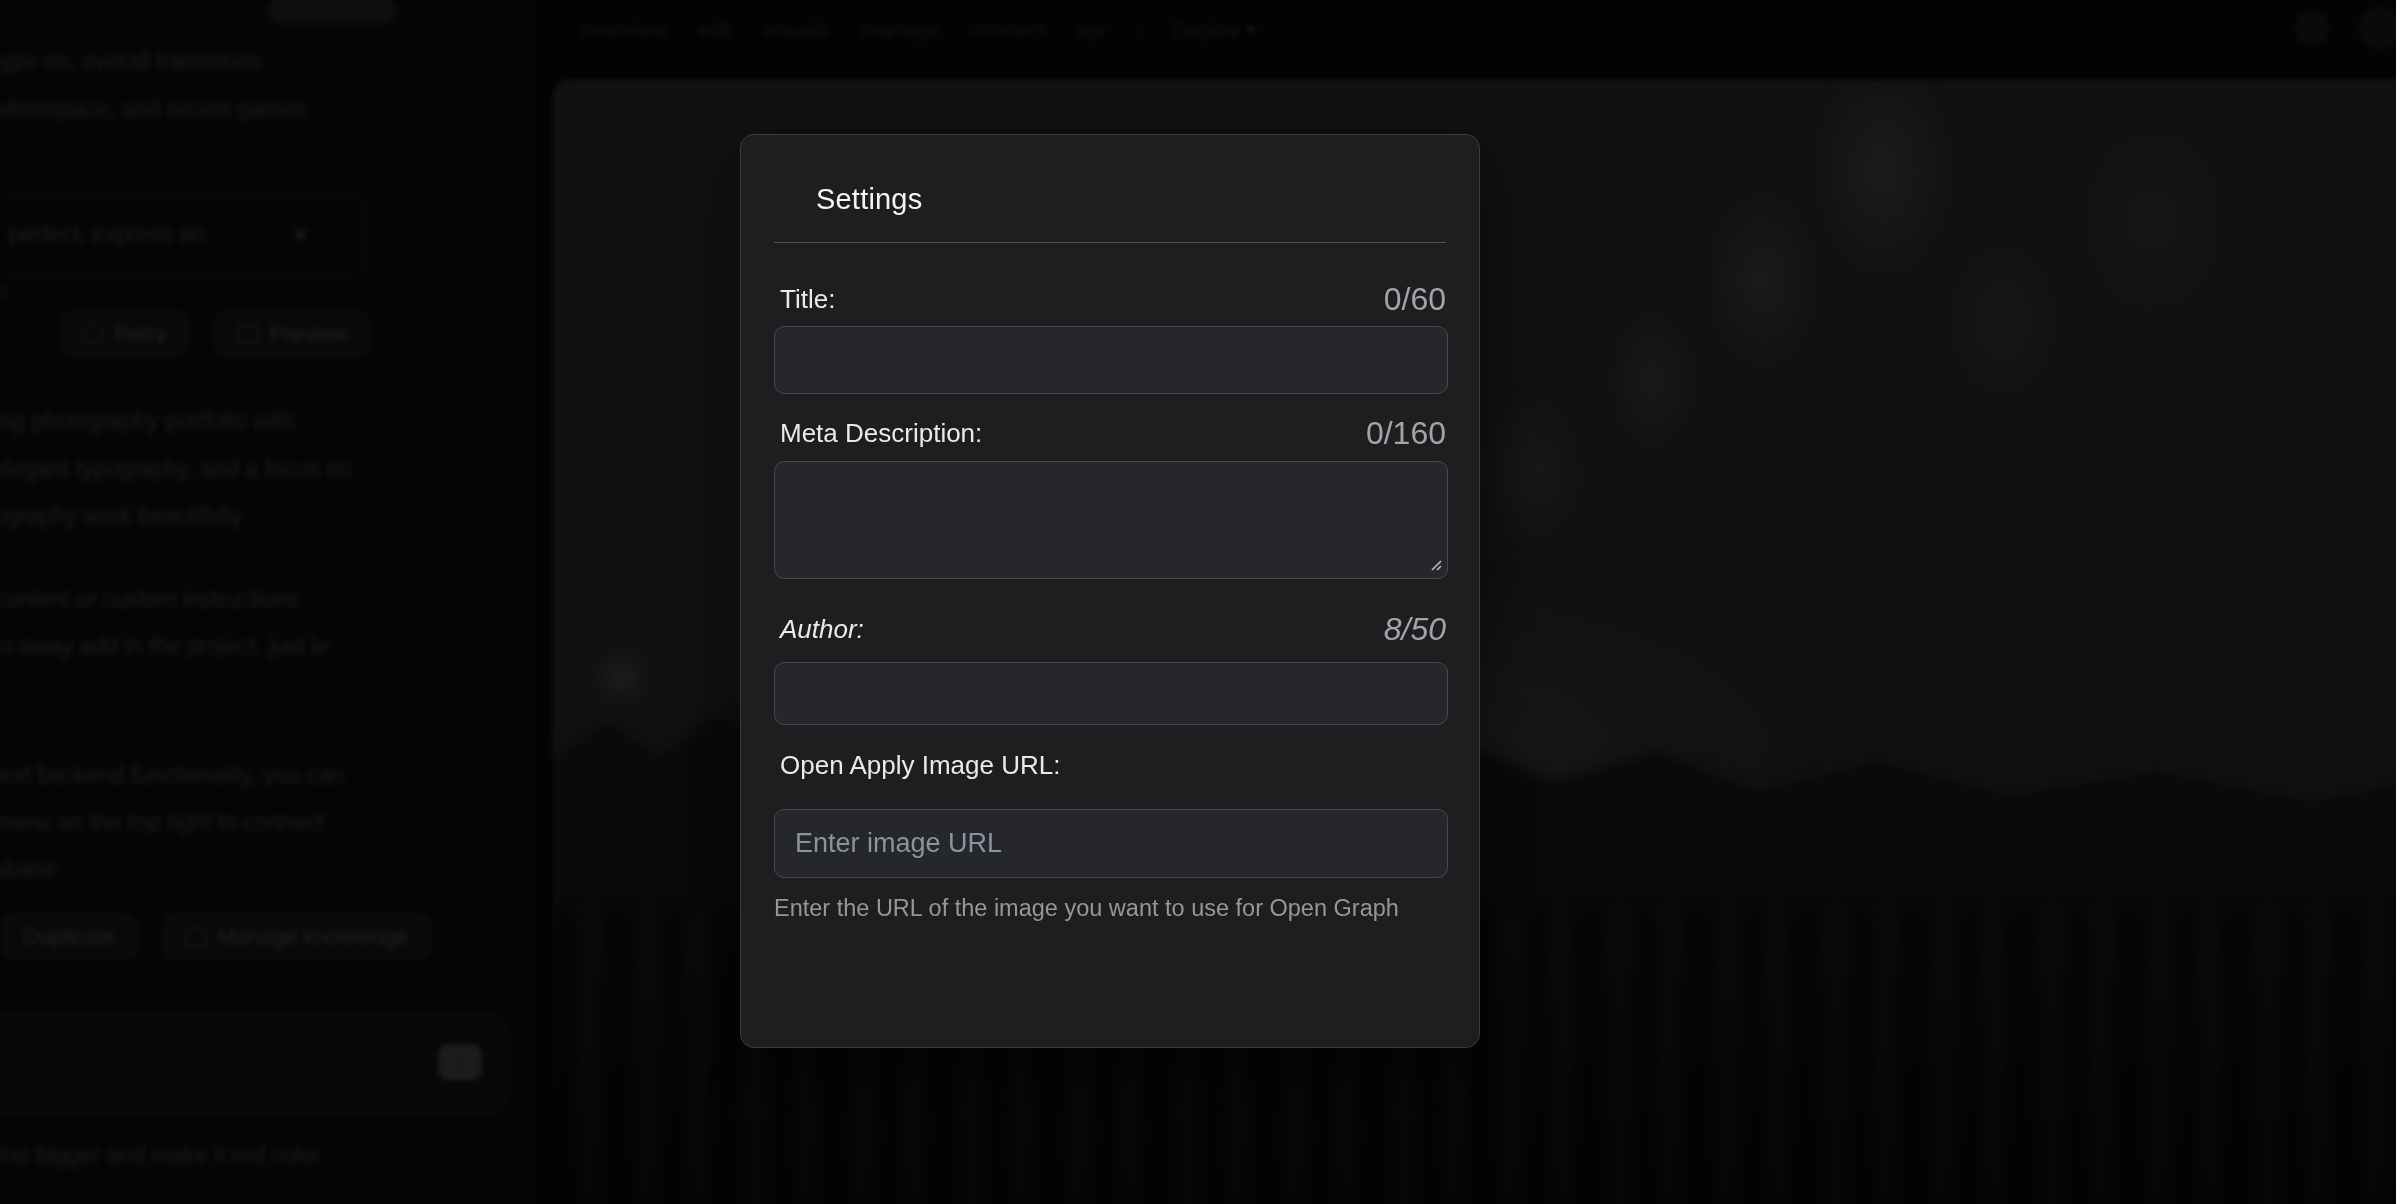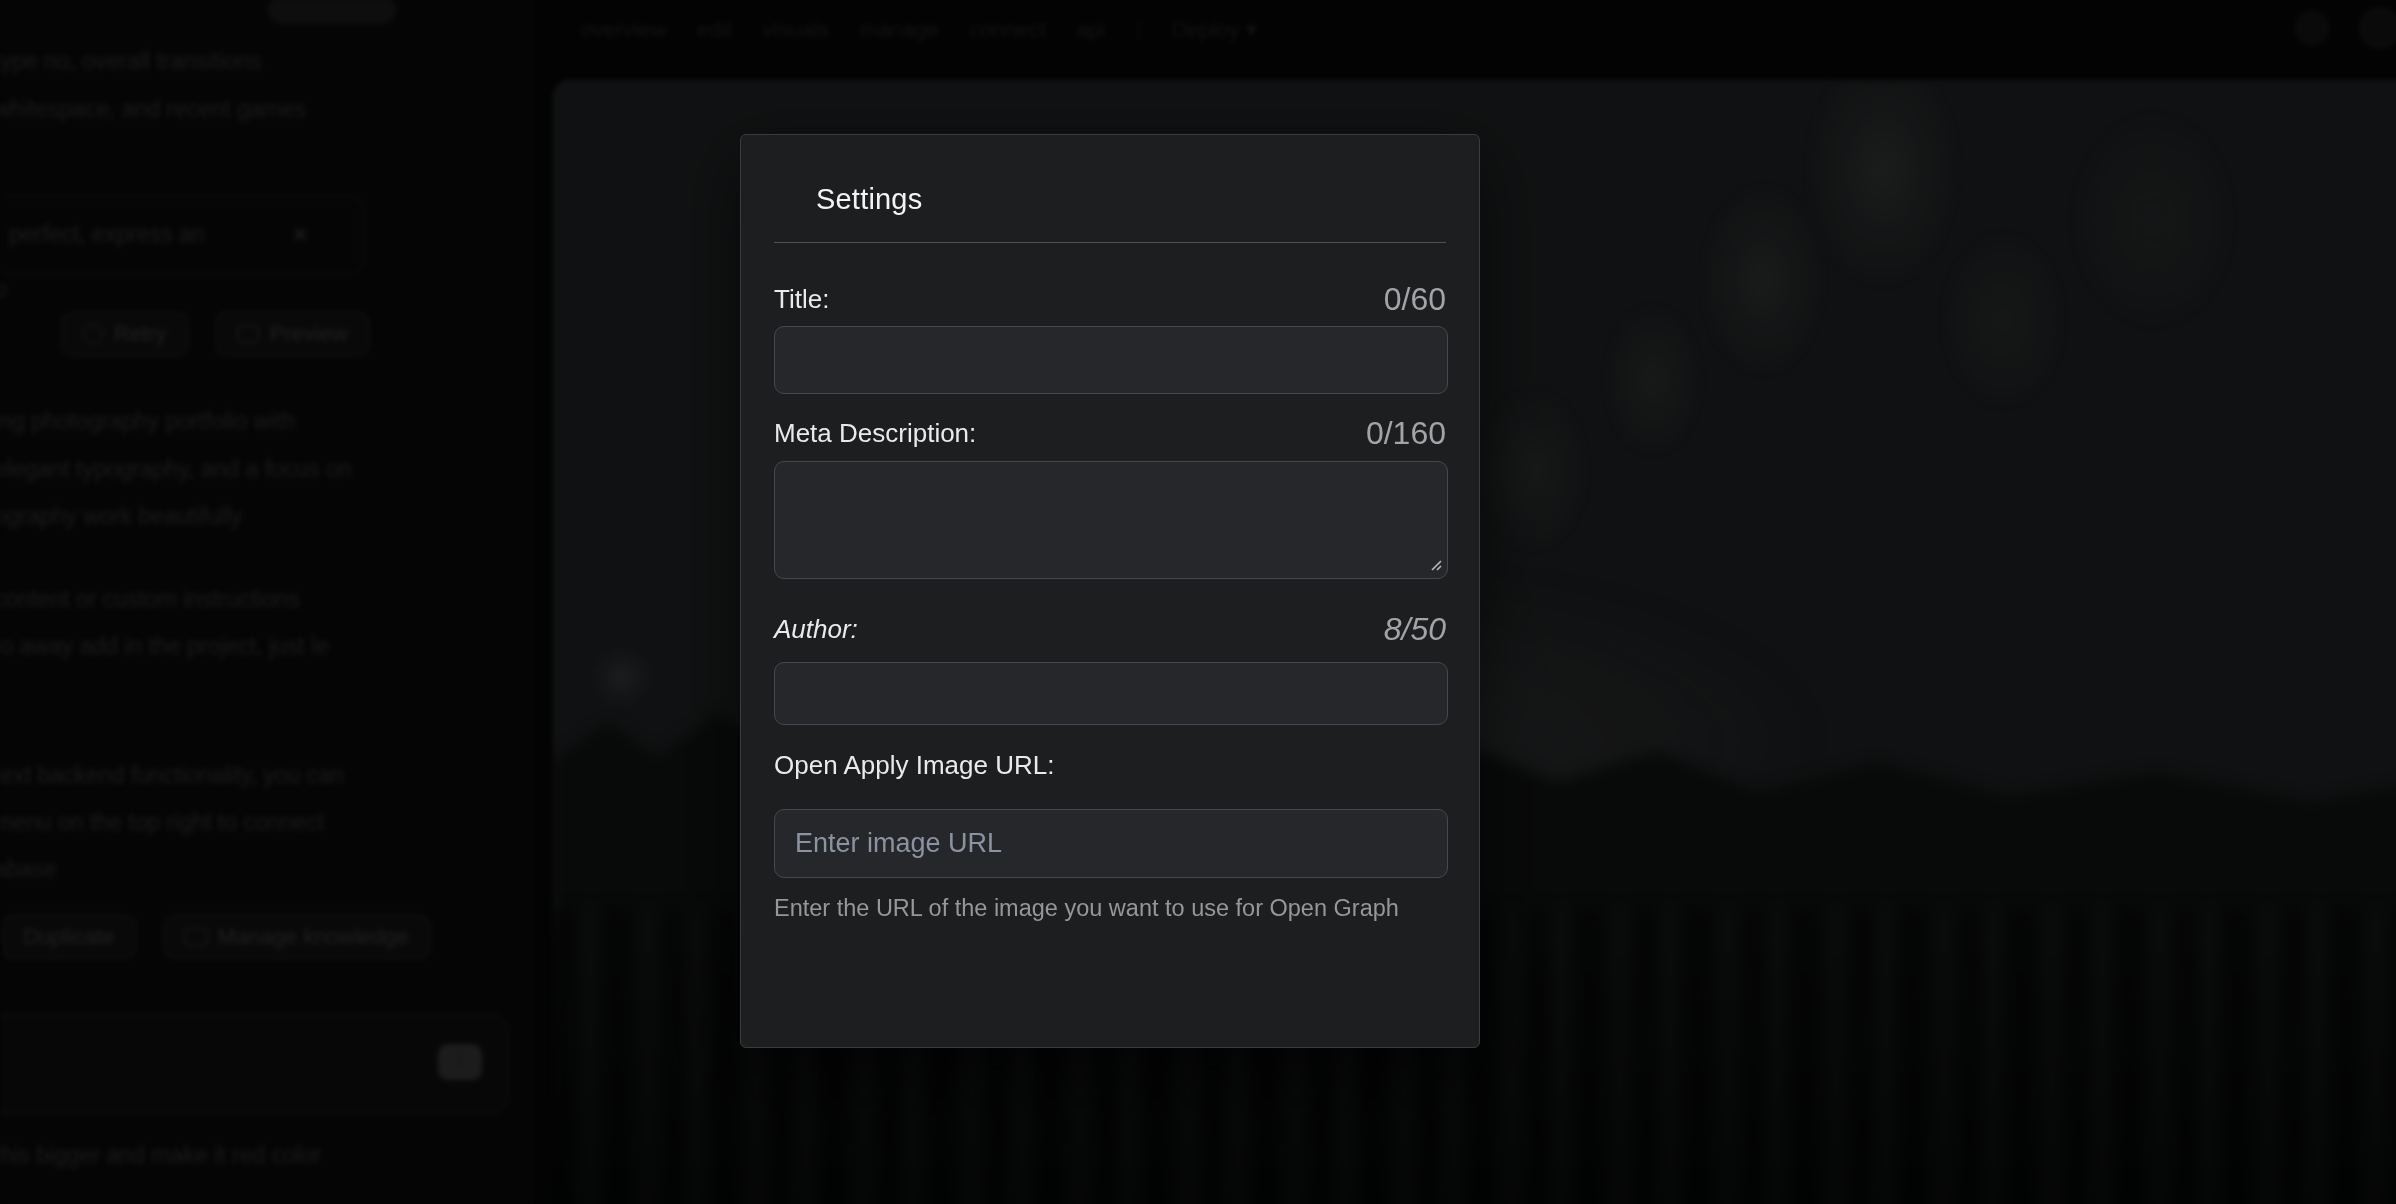--- a/index.html
+++ b/index.html
@@ -55,25 +55,25 @@
       1205px 92px,1325px 62px,1455px 96px,1605px 72px,1760px 102px,1863px 82px,1863px 280px,0 280px);}
   .lower-dark{position:absolute;left:0;right:0;top:860px;bottom:0;background:linear-gradient(#0a0b0b,#040505);}
   .trunks{position:absolute;left:0;right:0;top:830px;bottom:0;opacity:.85;filter:blur(9px);
     background:repeating-linear-gradient(90deg,rgba(0,0,0,0.55) 0 26px,rgba(30,34,31,0.22) 26px 46px,
       rgba(0,0,0,0.5) 46px 82px,rgba(26,30,27,0.18) 82px 108px);}
   .glow-circle{position:absolute;left:38px;top:566px;width:62px;height:62px;border-radius:50%;
     background:radial-gradient(closest-side,rgba(255,255,255,0.055),transparent);}
   
   .overlay{position:absolute;inset:0;background:rgba(0,0,0,0.16);}
   .modal{position:absolute;left:740px;top:134px;width:740px;height:914px;box-sizing:border-box;
-    background:#1d1e20;border:1px solid #3a3b3f;border-radius:6px;padding:0 33px 0 33px;
+    background:#1d1e20;border:1px solid #3a3b3f;border-radius:14px;padding:0 33px 0 33px;
     box-shadow:0 24px 70px rgba(0,0,0,0.55);}
   .modal-title{margin:46px 0 0 42px;font-size:29px;line-height:36px;font-weight:500;color:#f4f4f5;letter-spacing:.2px;}
   .modal-divider{margin-top:25px;height:1px;background:#505155;border:0;}
-  .field-head{display:flex;justify-content:space-between;align-items:flex-start;line-height:34px;}
+  .field-head{display:flex;justify-content:space-between;align-items:flex-start;line-height:34px;margin-left:6px;}
   .field-label{font-size:26px;color:#e9eaeb;}
   .field-counter{font-size:32px;color:#a2a4a8;}
   .fh-1{margin-top:39px;}
   .fh-2{margin-top:22px;gap:24px;}
   .fh-3{margin-top:33px;font-style:italic;}
   .fh-4{margin-top:23px;}
   .tin,.tta{box-sizing:border-box;width:674px;background:#26272a;border:1.5px solid #47484d;border-radius:10px;
     color:#ffffff;font-size:27px;font-family:"Liberation Sans","DejaVu Sans",sans-serif;padding:0 20px;outline:none;display:block;}
   .tin::placeholder,.tta::placeholder{color:#8b93a1;}
   .in-title{margin-top:10px;height:68px;}

